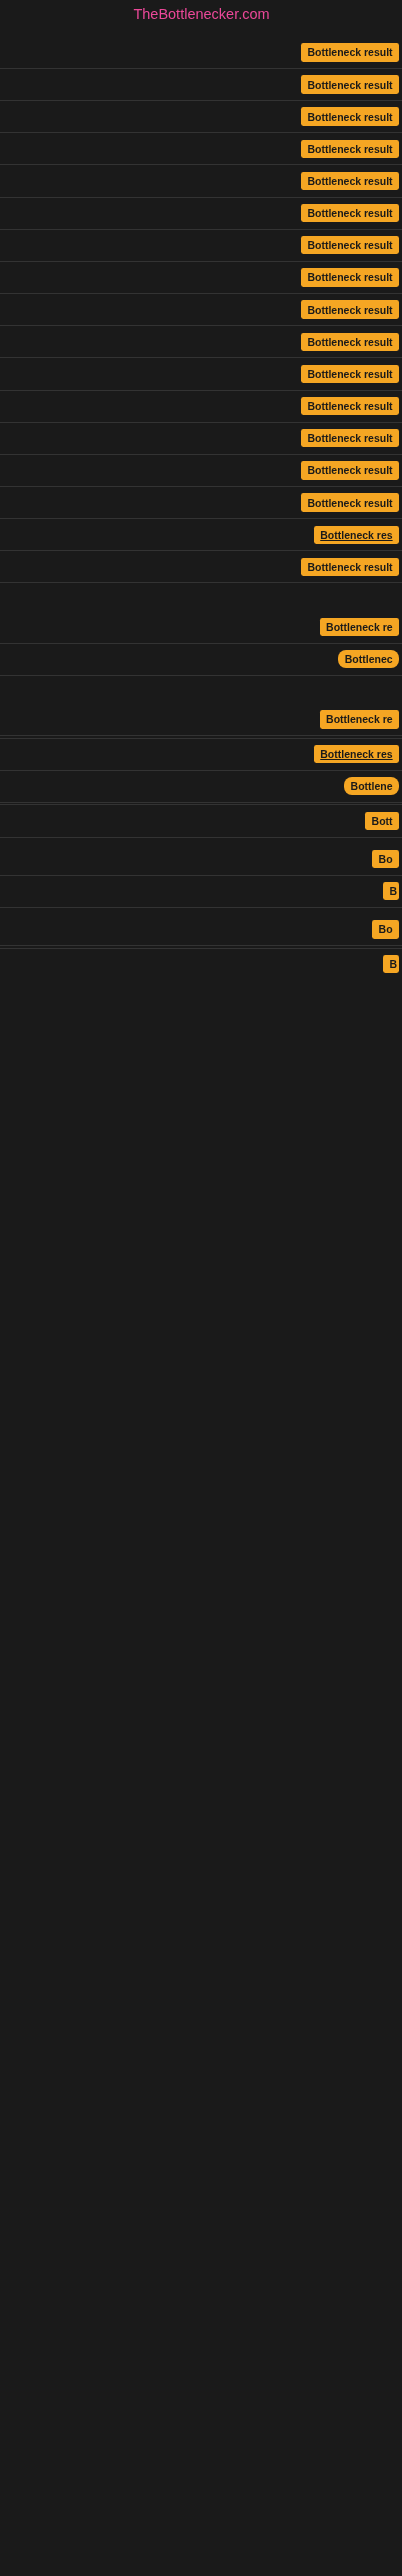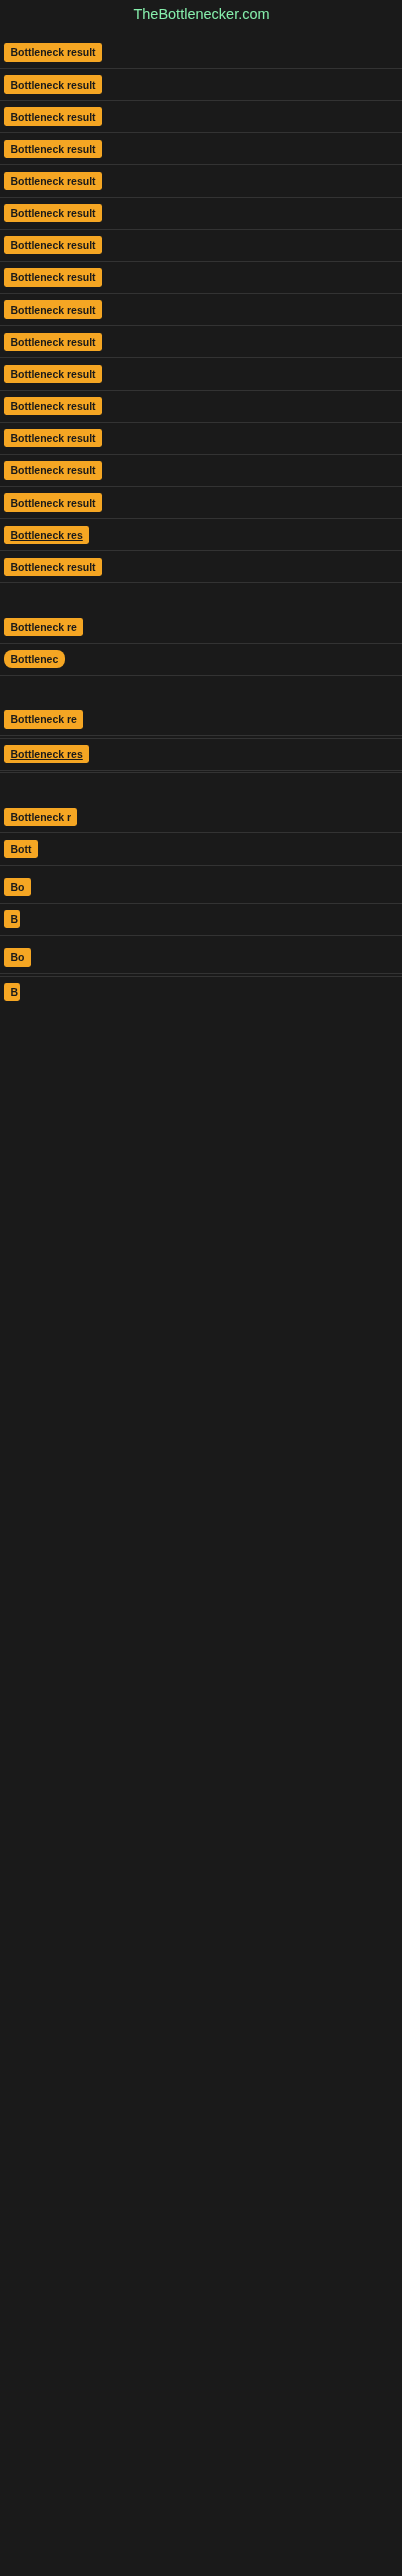--- a/index.html
+++ b/index.html
@@ -11,34 +11,35 @@
     body {
       width: 403px;
       min-height: 2576px;
       background-color: #1a1a1a;
       font-family: Arial, sans-serif;
       position: relative;
     }
 
     .site-title {
       text-align: center;
-      color: #86efac;
+      color: #ec4899;
       font-size: 14.5px;
       padding: 6.4px 0;
       background-color: #1a1a1a;
     }
 
     .bottleneck-list {
       padding: 8px 0;
     }
 
     .bottleneck-item {
       margin: 6.4px 4px;
       display: flex;
       align-items: center;
+      justify-content: flex-end;
     }
 
     .bottleneck-badge {
       background-color: #f5a623;
       color: #1a1a1a;
       font-size: 10.5px;
       font-weight: bold;
       padding: 3.2px 6.4px;
       border-radius: 2.4px;
       white-space: nowrap;
@@ -151,24 +152,24 @@
     <hr class="separator-line">
     <div class="bottleneck-item">
       <div class="bottleneck-badge w-med">Bottleneck re</div>
     </div>
     <hr class="separator-line">
     <hr class="separator-line">
     <div class="bottleneck-item">
       <div class="bottleneck-badge w-large">Bottleneck res</div>
     </div>
     <hr class="separator-line">
+    <div class="bottleneck-item">
+      <div class="bottleneck-badge w-small">Bottlene</div>
+    </div>
     <hr class="separator-line">
-    <div class="bottleneck-item">
-      <div class="bottleneck-badge w-med">Bottleneck r</div>
-    </div>
     <hr class="separator-line">
     <div class="bottleneck-item">
       <div class="bottleneck-badge w-xsmall">Bott</div>
     </div>
     <hr class="separator-line">
     <div class="bottleneck-item">
       <div class="bottleneck-badge w-tiny">Bo</div>
     </div>
     <hr class="separator-line">
     <div class="bottleneck-item">

